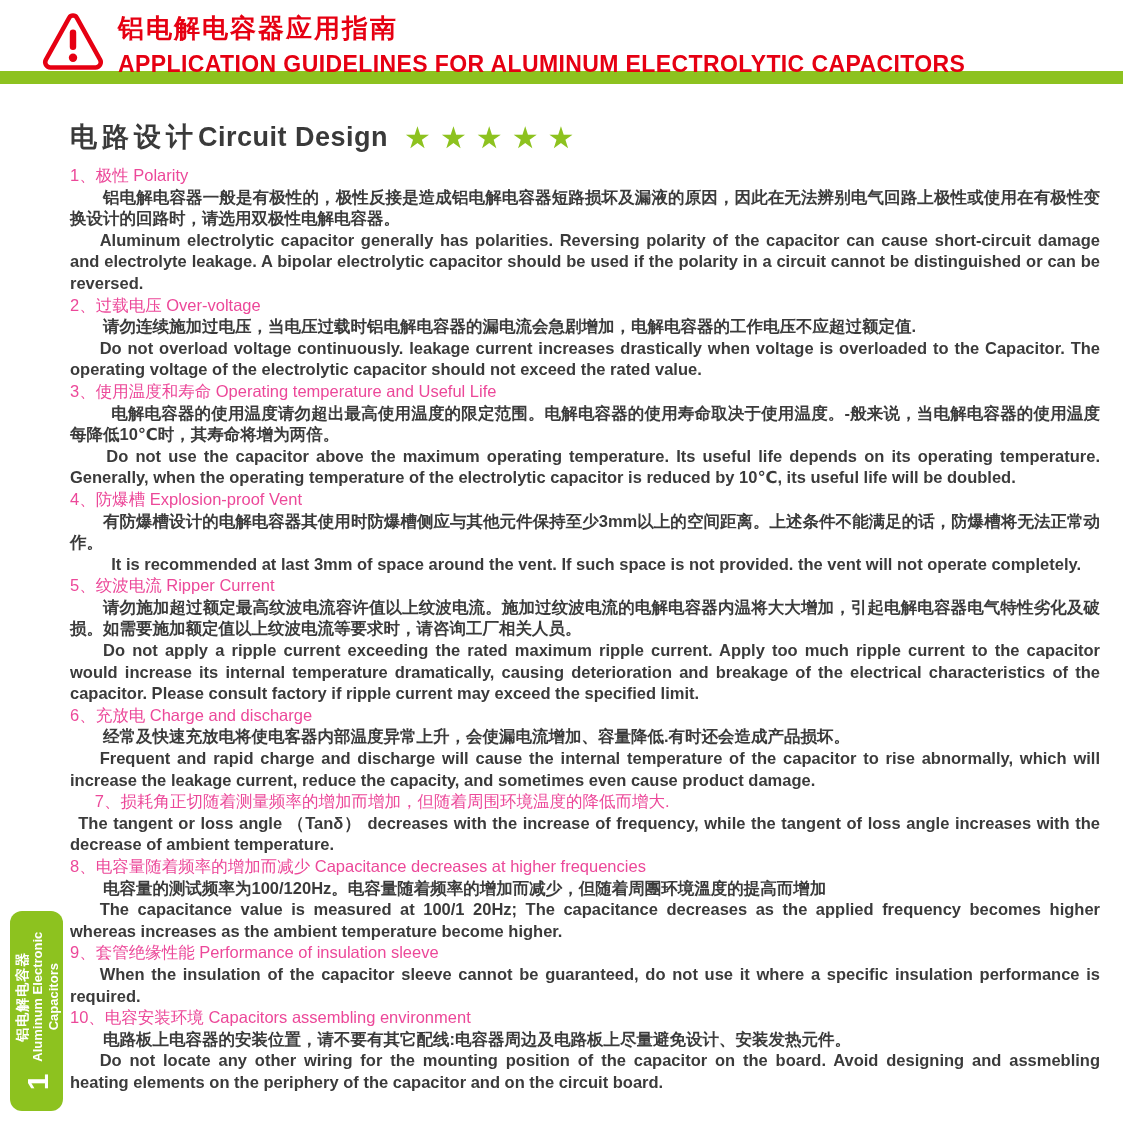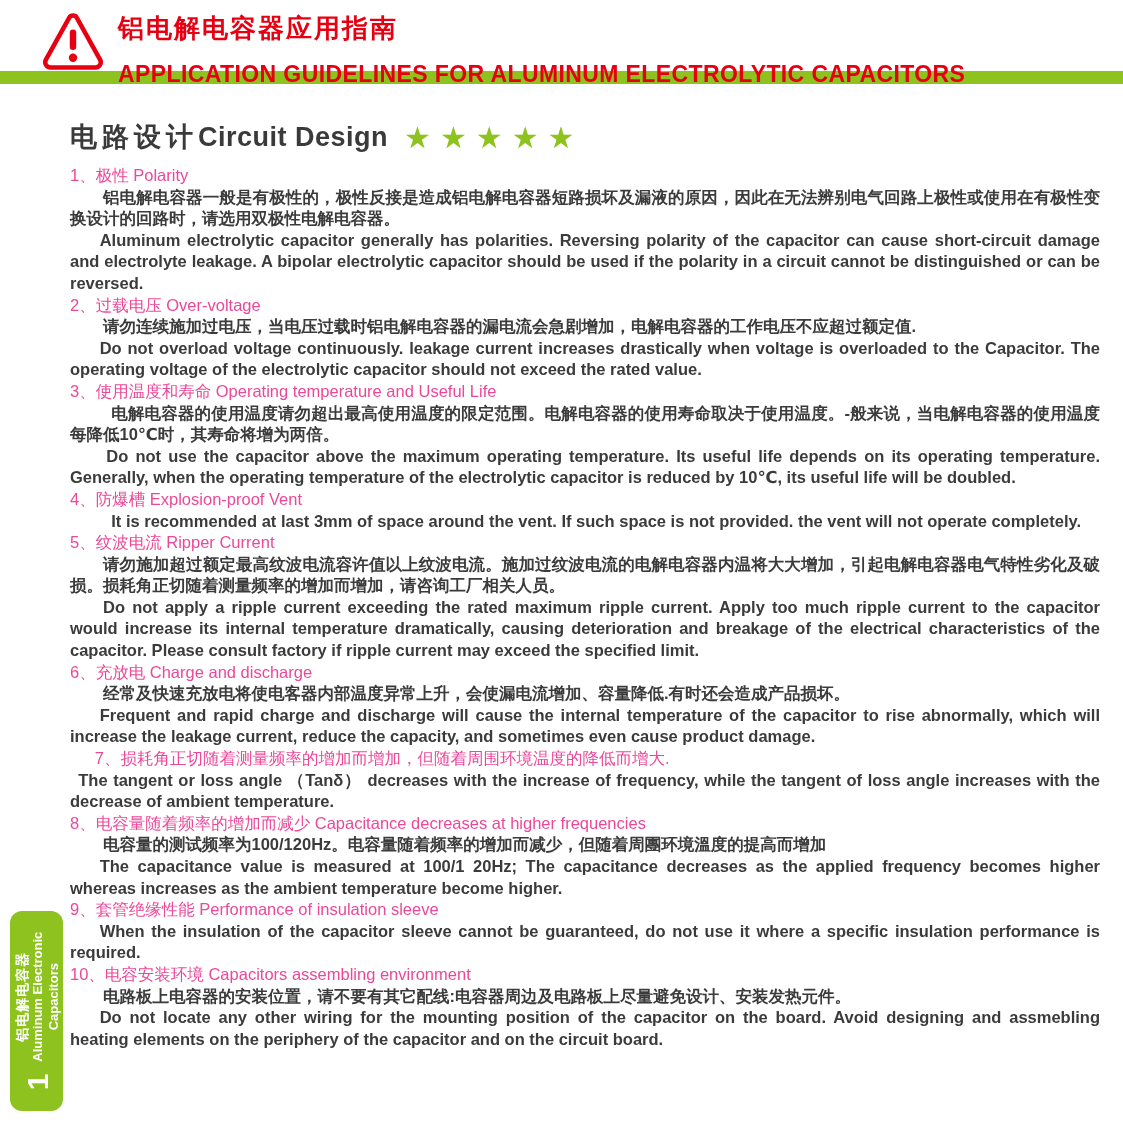--- a/index.html
+++ b/index.html
@@ -19,21 +19,21 @@
     padding: 12px 0 0 40px; height: 71px;
   }
   .warn-icon { width: 66px; height: 58px; flex: 0 0 auto; margin-right: 12px; }
   .header-titles { padding-top: 2px; }
   .header-title-zh {
     color: #e60012; font-weight: bold;
     font-size: 26px; letter-spacing: 2px; line-height: 1.1;
   }
   .header-title-en {
     color: #e60012; font-weight: bold;
-    font-size: 23px; letter-spacing: 0.4px; line-height: 1.15; margin-top: 18px;
+    font-size: 23px; letter-spacing: 0.4px; line-height: 1.15; margin-top: 8px;
   }
   .green-bar {
     width: 1123px; height: 13px; background: #8dc21f;
   }
 
   
   .main-content {
     padding: 6px 23px 0 70px;
     margin-top: 23px;
   }
@@ -120,25 +120,26 @@
           <p class="sec-para" style="text-indent: 2em;">请勿连续施加过电压，当电压过载时铝电解电容器的漏电流会急剧增加，电解电容器的工作电压不应超过额定值.</p>
           <p class="sec-para" style="text-indent: 1.8em;">Do not overload voltage continuously. leakage current increases drastically when voltage is overloaded to the Capacitor. The operating voltage of the electrolytic capacitor should not exceed the rated value.</p>
         </section>
         <section>
           <p class="sec-heading">3、使用温度和寿命  Operating temperature and Useful Life</p>
           <p class="sec-para" style="text-indent: 2.5em;">电解电容器的使用温度请勿超出最高使用温度的限定范围。电解电容器的使用寿命取决于使用温度。-般来说，当电解电容器的使用温度每降低10℃时，其寿命将增为两倍。</p>
           <p class="sec-para" style="text-indent: 2.2em;">Do not use the capacitor above the maximum operating temperature. Its useful life depends on its operating temperature. Generally, when the operating temperature of the electrolytic capacitor is reduced by 10℃, its useful life will be doubled.</p>
         </section>
         <section>
           <p class="sec-heading">4、防爆槽 Explosion-proof Vent</p>
+          <p class="sec-para" style="text-indent: 2em;">有防爆槽设计的电解电容器其使用时防爆槽侧应与其他元件保持至少3mm以上的空间距离。上述条件不能满足的话，防爆槽将无法正常动作。</p>
           <p class="sec-para" style="text-indent: 2.5em;">It is recommended at last 3mm of space around the vent. If such space is not provided. the vent will not operate completely.</p>
         </section>
         <section>
           <p class="sec-heading">5、纹波电流 Ripper Current</p>
-          <p class="sec-para" style="text-indent: 2em;">请勿施加超过额定最高纹波电流容许值以上纹波电流。施加过纹波电流的电解电容器内温将大大增加，引起电解电容器电气特性劣化及破损。损耗角正切随着测量频率的增加而增加，请咨询工厂相关人员。</p>
+          <p class="sec-para" style="text-indent: 2em;">请勿施加超过额定最高纹波电流容许值以上纹波电流。施加过纹波电流的电解电容器内温将大大增加，引起电解电容器电气特性劣化及破损。如需要施加额定值以上纹波电流等要求时，请咨询工厂相关人员。</p>
           <p class="sec-para" style="text-indent: 2em;">Do not apply a ripple current exceeding the rated maximum ripple current. Apply too much ripple current to the capacitor would increase its internal temperature dramatically, causing deterioration and breakage of the electrical characteristics of the capacitor. Please consult factory if ripple current may exceed the specified limit.</p>
         </section>
         <section>
           <p class="sec-heading">6、充放电 Charge and discharge</p>
           <p class="sec-para" style="text-indent: 2em;">经常及快速充放电将使电客器内部温度异常上升，会使漏电流增加、容量降低.有时还会造成产品损坏。</p>
           <p class="sec-para" style="text-indent: 1.8em;">Frequent and rapid charge and discharge will cause the internal temperature of the capacitor to rise abnormally, which will increase the leakage current, reduce the capacity, and sometimes even cause product damage.</p>
         </section>
         <section>
           <p class="sec-heading" style="text-indent: 1.5em;">7、损耗角正切随着测量频率的增加而增加，但随着周围环境温度的降低而增大.</p>
           <p class="sec-para" style="text-indent: 0.5em;">The tangent or loss angle （Tanδ） decreases with the increase of frequency, while the tangent of loss angle increases with the decrease of ambient temperature.</p>

